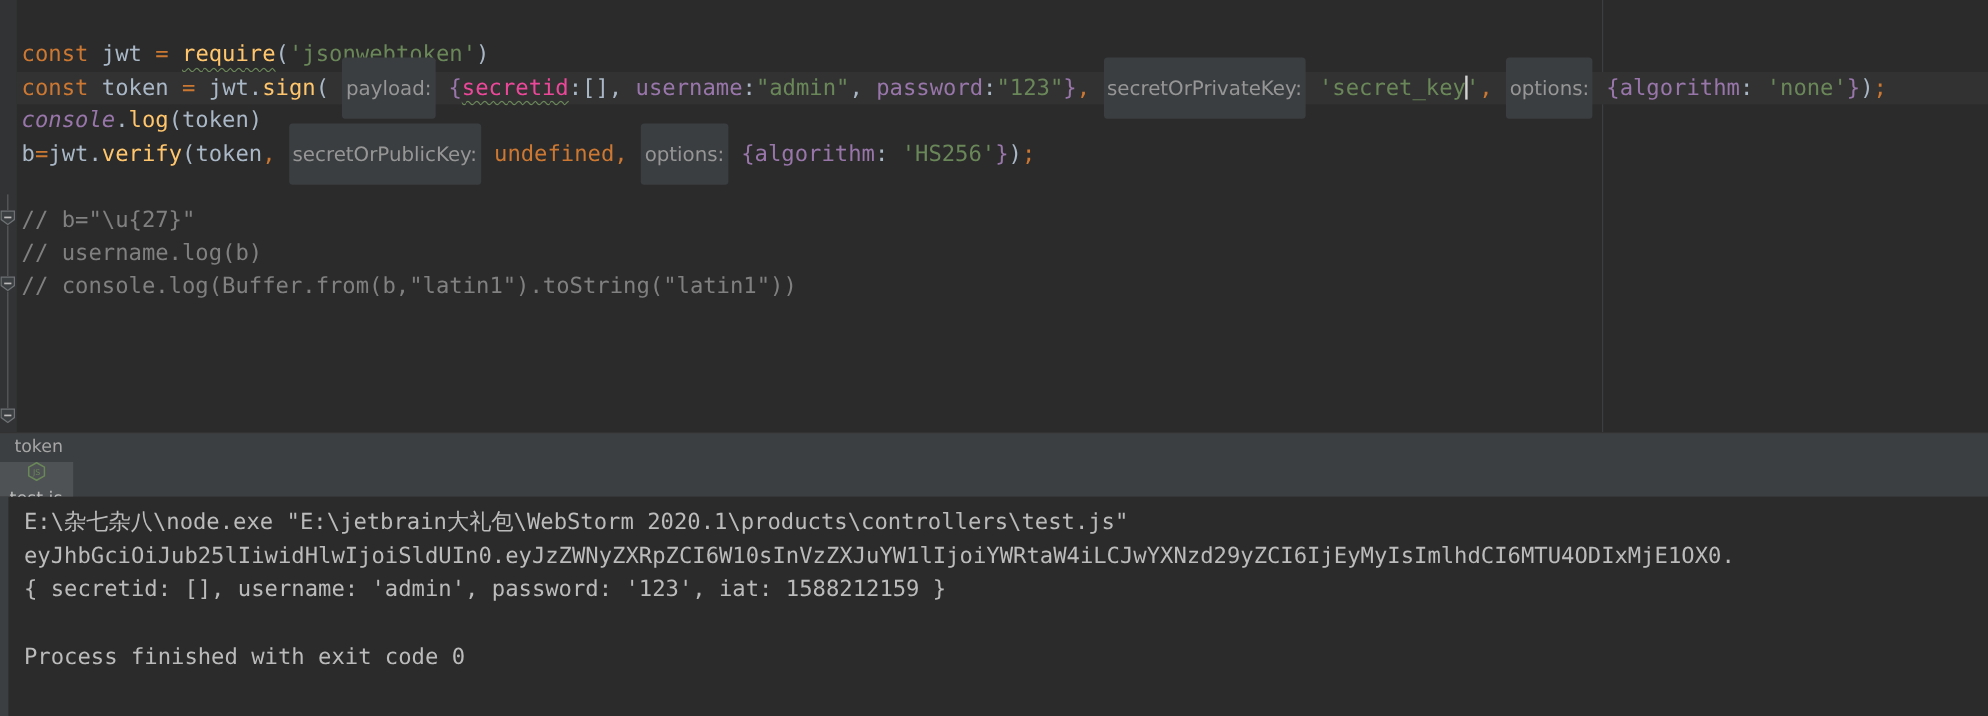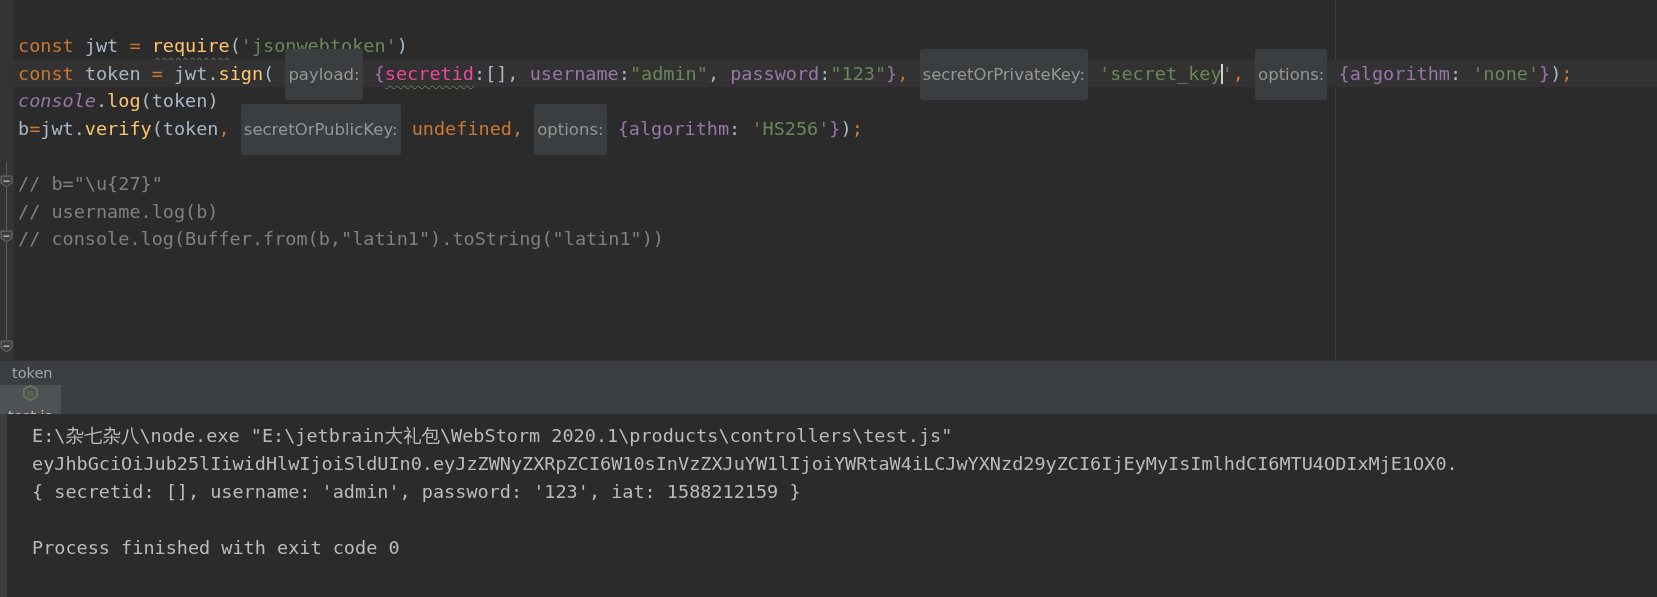--- a/index.html
+++ b/index.html
@@ -164,21 +164,20 @@
     left: 7px; top: 8px;
     width: 1650px;
   }
   .cline {
     height: 28px;
     line-height: 28px;
     font-size: 18.5px;
     white-space: pre;
     color: #bbbbbb;
     padding-left: 13px;
-    margin-left: 12px;
   }
 </style>
 </head>
 <body>
 
 <div id="editor">
 
   <div id="gutter"></div>
   <div id="fold-rail">
       <div class="fold-line" style="top: 162px; height: 13px;"></div>

